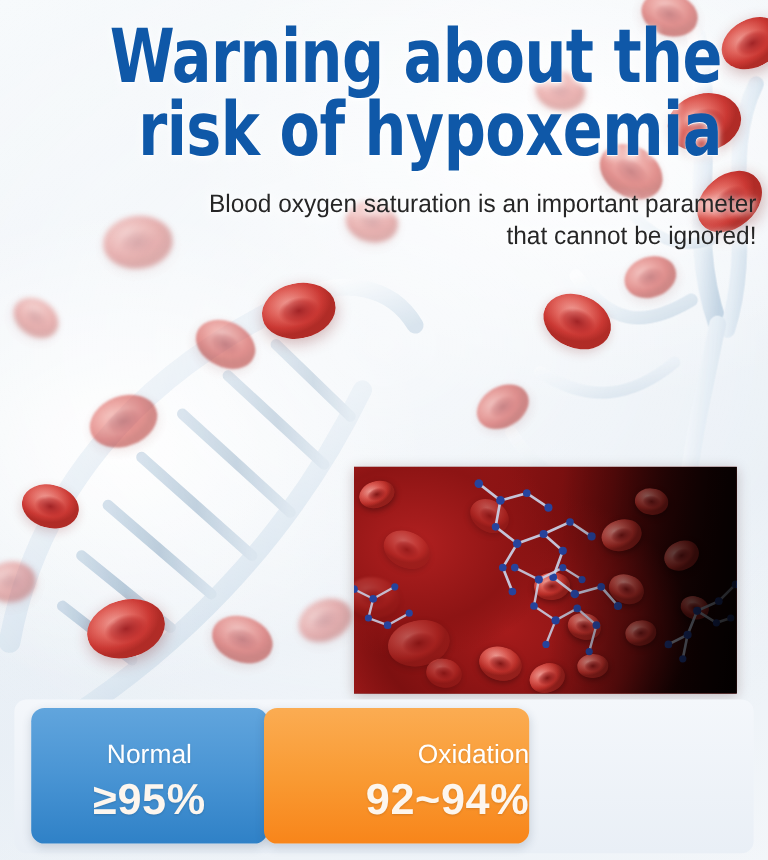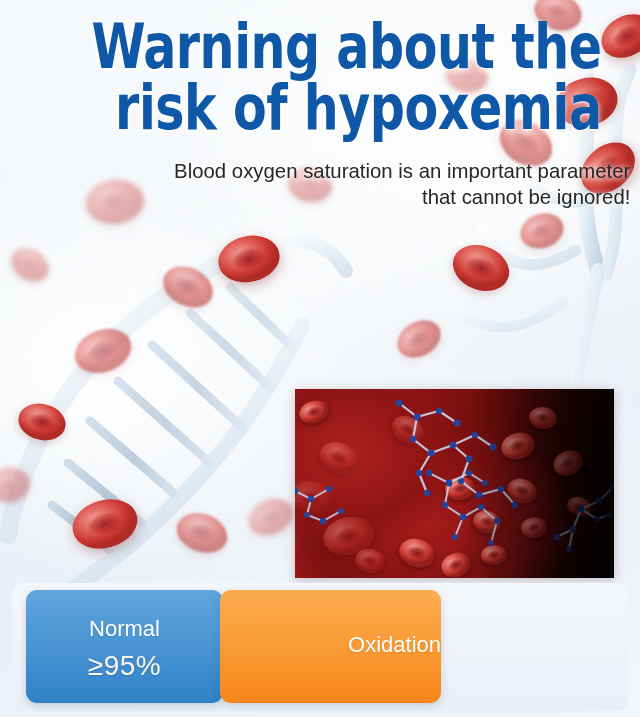--- a/index.html
+++ b/index.html
@@ -201,23 +201,23 @@
   }
   .card-label {
     font-size: 22px;
     line-height: 34px;
     font-weight: 400;
     color: #ffffff;
     text-shadow: 0 1px 2px rgba(0,0,0,0.12);
     margin-bottom: 4px;
   }
   .card-value {
-    font-size: 28px;
+    font-size: 36px;
     line-height: 32px;
-    font-weight: 400;
+    font-weight: 700;
     color: #fdf6ee;
     letter-spacing: 0.5px;
     text-shadow: 0 1px 2px rgba(0,0,0,0.14);
   }
 </style>
 </head>
 <body>
 
 <div class="poster">
 
@@ -413,17 +413,18 @@
   <div class="legend">
     <div class="legend-plate"></div>
 
     <div class="card card-normal">
       <div class="card-label">Normal</div>
       <div class="card-value">≥95%</div>
     </div>
 
     <div class="card card-oxidation">
       <div class="card-label">Oxidation</div>
+      <div class="card-value">92~94%</div>
     </div>
 
   </div>
 
 </div>
 
 </body></html>

